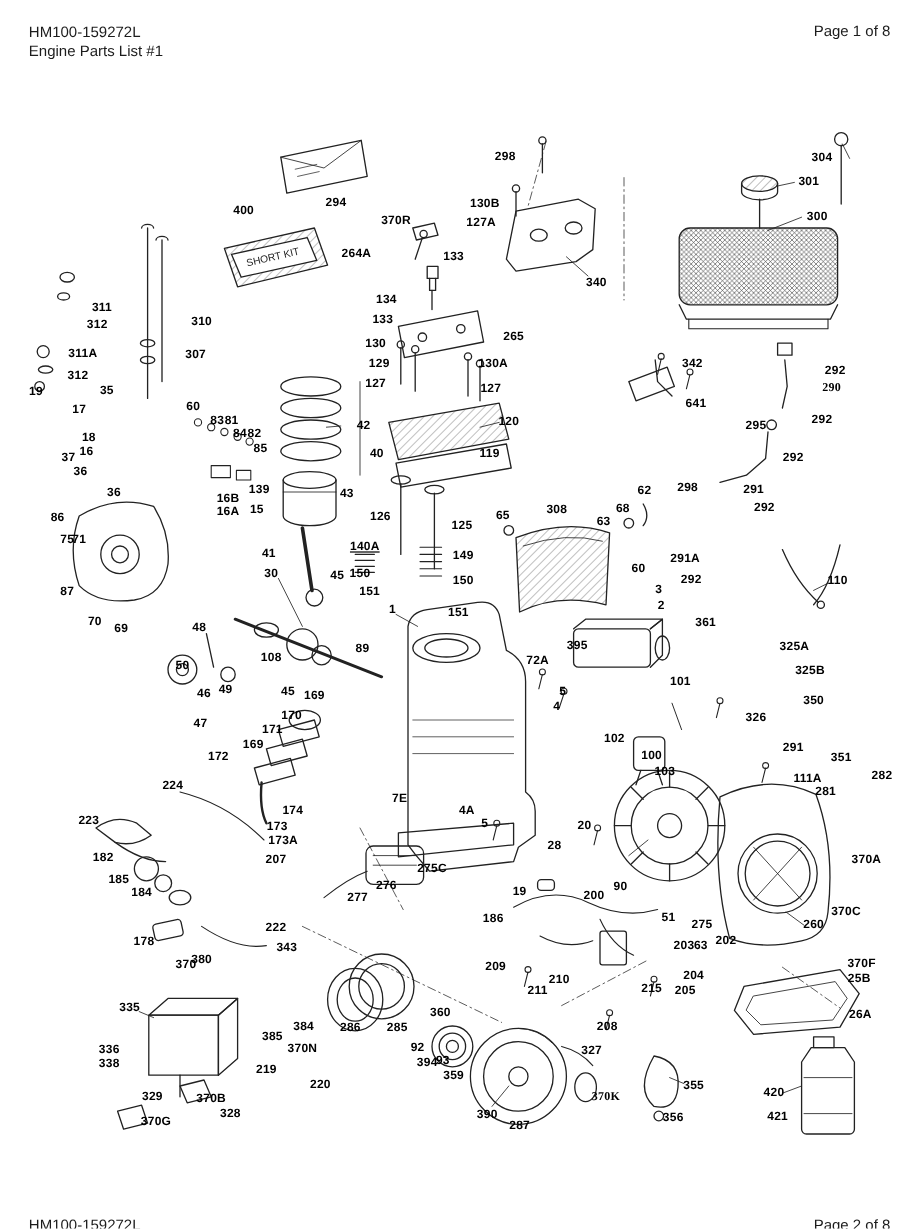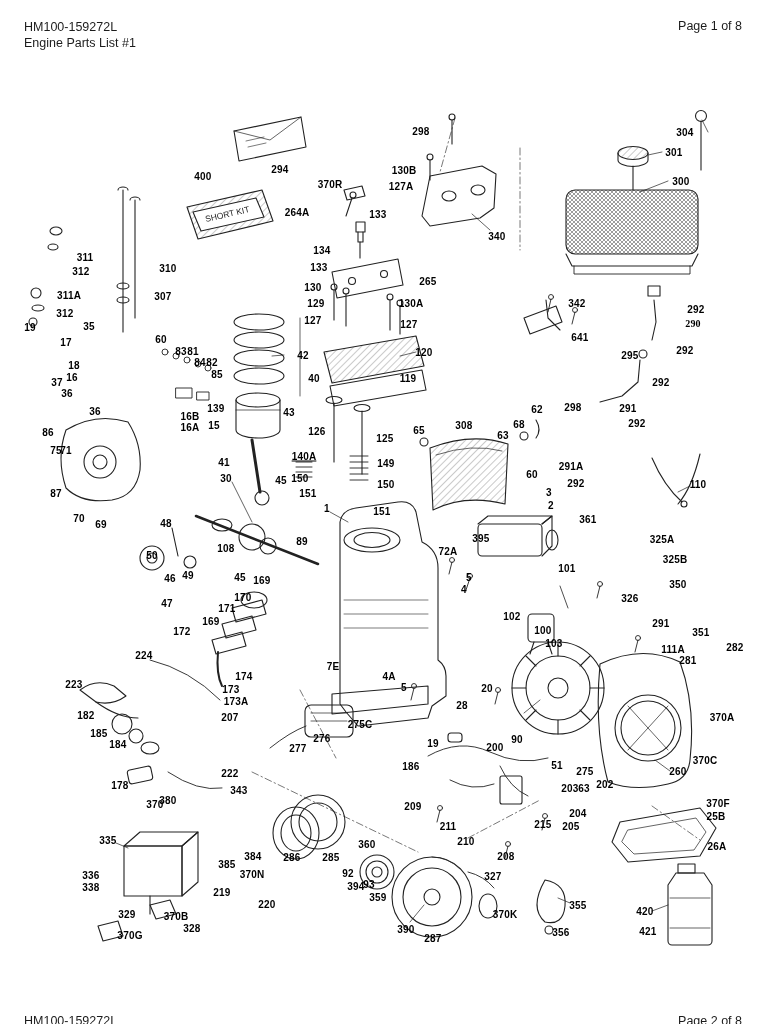--- a/index.html
+++ b/index.html
@@ -538,21 +538,21 @@
       <span class="callout" style="left: 678px; top: 771px;">260</span>
       <span class="callout" style="left: 705px; top: 760px;">370C</span>
       <span class="callout" style="left: 718px; top: 803px;">370F</span>
       <span class="callout" style="left: 690px; top: 816px; margin-left: 26px;">25B</span>
       <span class="callout" style="left: 717px; top: 846px;">26A</span>
       <span class="callout" style="left: 578px; top: 813px;">204</span>
       <span class="callout" style="left: 571px; top: 826px;">205</span>
       <span class="callout" style="left: 543px; top: 824px;">215</span>
       <span class="callout" style="left: 506px; top: 856px;">208</span>
       <span class="callout" style="left: 413px; top: 806px;">209</span>
-      <span class="callout" style="left: 466px; top: 817px; margin-top: 24px;">210</span>
+      <span class="callout" style="left: 466px; top: 817px;">210</span>
       <span class="callout" style="left: 448px; top: 826px;">211</span>
       <span class="callout" style="left: 108px; top: 840px;">335</span>
       <span class="callout" style="left: 91px; top: 875px;">336</span>
       <span class="callout" style="left: 91px; top: 887px;">338</span>
       <span class="callout" style="left: 253px; top: 856px;">384</span>
       <span class="callout" style="left: 227px; top: 864px;">385</span>
       <span class="callout" style="left: 252px; top: 874px;">370N</span>
       <span class="callout" style="left: 127px; top: 914px;">329</span>
       <span class="callout" style="left: 176px; top: 916px;">370B</span>
       <span class="callout" style="left: 192px; top: 928px;">328</span>
@@ -562,21 +562,21 @@
       <span class="callout" style="left: 367px; top: 844px;">360</span>
       <span class="callout" style="left: 292px; top: 857px;">286</span>
       <span class="callout" style="left: 331px; top: 857px;">285</span>
       <span class="callout" style="left: 348px; top: 873px;">92</span>
       <span class="callout" style="left: 356px; top: 886px;">394</span>
       <span class="callout" style="left: 369px; top: 884px;">93</span>
       <span class="callout" style="left: 378px; top: 897px;">359</span>
       <span class="callout" style="left: 406px; top: 929px;">390</span>
       <span class="callout" style="left: 433px; top: 938px;">287</span>
       <span class="callout" style="left: 493px; top: 876px;">327</span>
-      <span class="callout" style="left: 505px; top: 914px;">370K</span>
+      <span class="callout" style="left: 505px; top: 914px; font-family: Liberation Serif, serif;">370K</span>
       <span class="callout" style="left: 578px; top: 905px;">355</span>
       <span class="callout" style="left: 561px; top: 932px;">356</span>
       <span class="callout" style="left: 645px; top: 911px;">420</span>
       <span class="callout" style="left: 648px; top: 931px;">421</span>
     </div>
 
   <div class="ftr-left">HM100-159272L</div>
   <div class="ftr-right">Page 2 of 8</div>
 </div>
 

